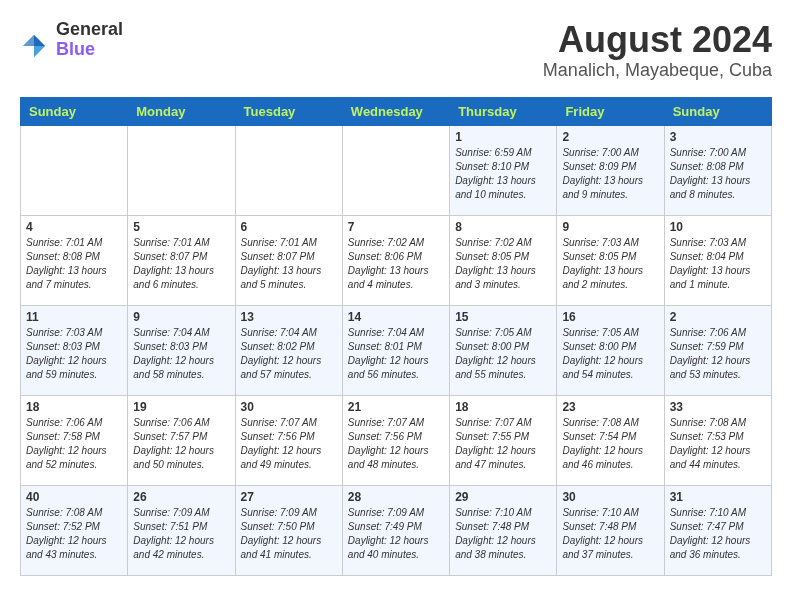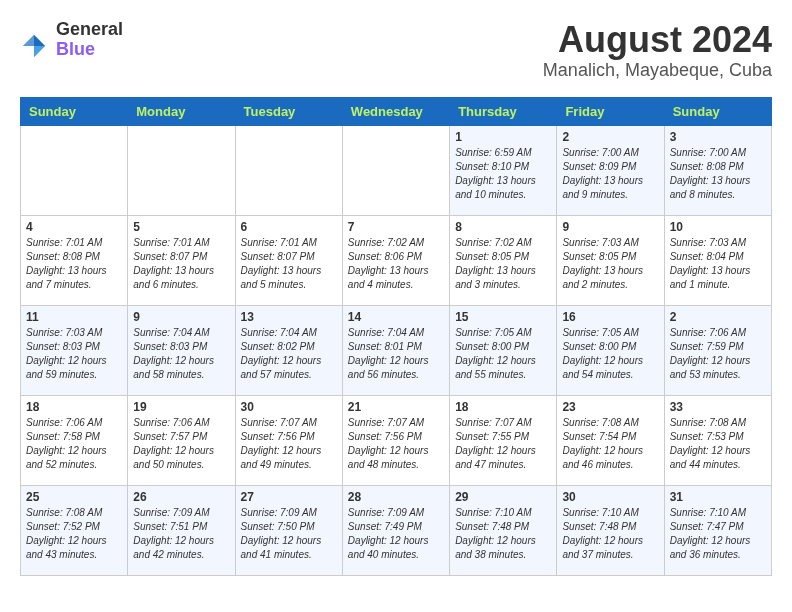--- a/index.html
+++ b/index.html
@@ -228,21 +228,21 @@
           <span class="day-num">23</span>
           <div class="day-info">Sunrise: 7:08 AM<br>Sunset: 7:54 PM<br>Daylight: 12 hours<br>and 46 minutes.</div>
         </td>
         <td>
           <span class="day-num">33</span>
           <div class="day-info">Sunrise: 7:08 AM<br>Sunset: 7:53 PM<br>Daylight: 12 hours<br>and 44 minutes.</div>
         </td>
       </tr>
       <tr>
         <td>
-          <span class="day-num">25</span>
+          <span class="day-num">40</span>
           <div class="day-info">Sunrise: 7:08 AM<br>Sunset: 7:52 PM<br>Daylight: 12 hours<br>and 43 minutes.</div>
         </td>
         <td>
           <span class="day-num">26</span>
           <div class="day-info">Sunrise: 7:09 AM<br>Sunset: 7:51 PM<br>Daylight: 12 hours<br>and 42 minutes.</div>
         </td>
         <td>
           <span class="day-num">27</span>
           <div class="day-info">Sunrise: 7:09 AM<br>Sunset: 7:50 PM<br>Daylight: 12 hours<br>and 41 minutes.</div>
         </td>

